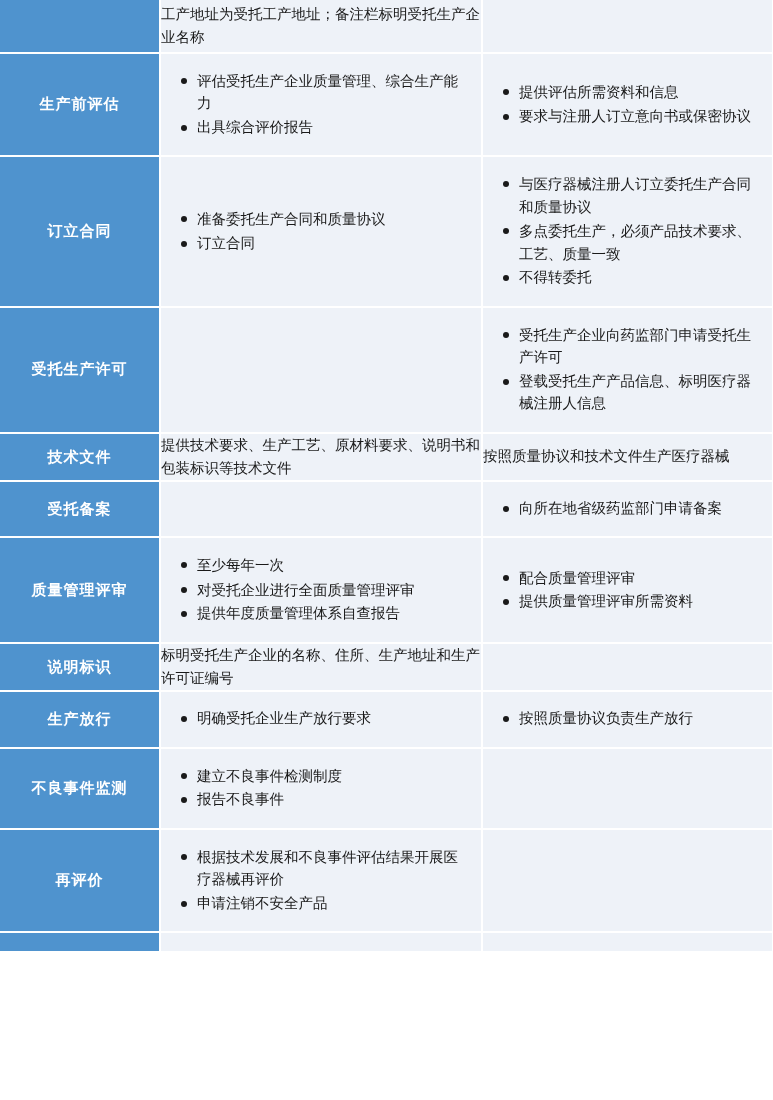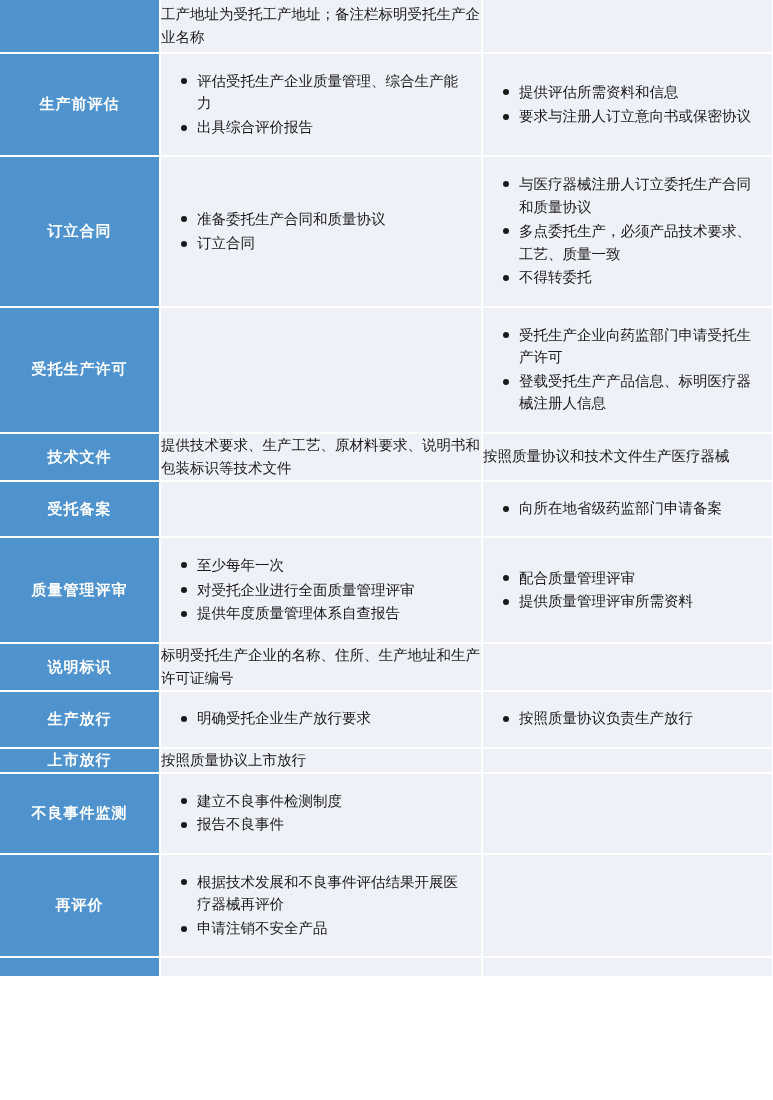--- a/index.html
+++ b/index.html
@@ -201,27 +201,20 @@
               <li>明确受托企业生产放行要求</li>
             </ul>
           </td>
           <td class="cell">
             <ul class="bullets">
               <li>按照质量协议负责生产放行</li>
             </ul>
           </td>
         </tr>
         <tr>
-          <td class="label">上市放行</td>
-          <td class="cell">
-            <p class="plain">按照质量协议上市放行</p>
-          </td>
-          <td class="cell empty"></td>
-        </tr>
-        <tr>
           <td class="label">不良事件监测</td>
           <td class="cell">
             <ul class="bullets">
               <li>建立不良事件检测制度</li>
               <li>报告不良事件</li>
             </ul>
           </td>
           <td class="cell empty"></td>
         </tr>
         <tr>

